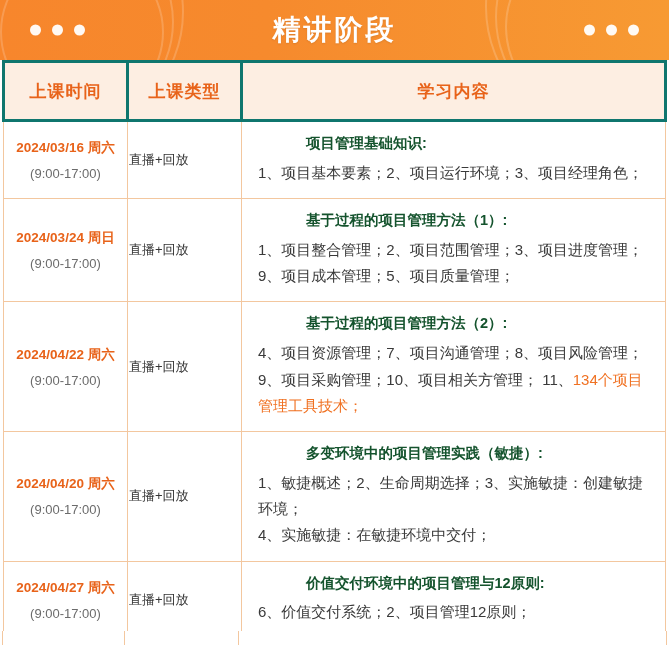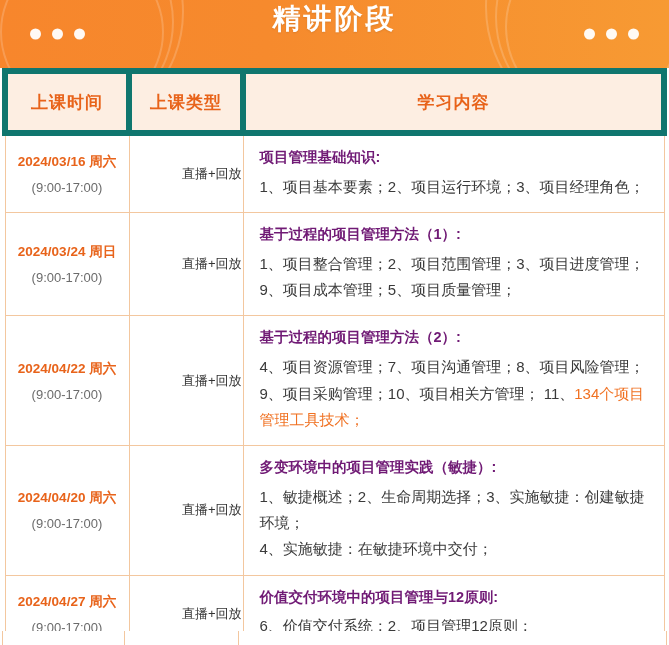--- a/index.html
+++ b/index.html
@@ -15,23 +15,24 @@
     height: 645px;
     position: relative;
     background: #ffffff;
     overflow: hidden;
     box-sizing: border-box;
   }
 
   
   .banner {
     position: relative;
-    height: 68px;
+    height: 60px;
     background: linear-gradient(90deg, #f7862c 0%, #f68a2d 40%, #f79a33 100%);
     display: flex;
+    align-items: center;
     justify-content: center;
     overflow: hidden;
   }
   .banner .swoosh {
     position: absolute;
     border: 2px solid rgba(255,255,255,0.18);
     border-radius: 50%;
   }
   .banner .s1 { width: 240px; height: 240px; left: -60px; top: -110px; }
   .banner .s2 { width: 200px; height: 200px; left: -30px; top: -80px; }
@@ -79,21 +80,21 @@
   table.schedule col.c1 { width: 124px; }
   table.schedule col.c2 { width: 114px; }
   table.schedule col.c3 { width: auto; }
 
   table.schedule th {
     background: #fdeee2;
     color: #e8631a;
     font-size: 17px;
     font-weight: bold;
     height: 54px;
-    border: 6px solid #0f766e;
+    border: 3px solid #0f766e;
     letter-spacing: 1px;
   }
   table.schedule td {
     border: 1px solid #f3c79f;
     vertical-align: middle;
     background: #ffffff;
   }
 
   .cell-date {
     text-align: center;
@@ -105,34 +106,35 @@
     font-weight: bold;
     white-space: nowrap;
   }
   .cell-date .d-sub {
     color: #6b6b6b;
     font-size: 13px;
     margin-top: 9px;
     white-space: nowrap;
   }
   .cell-type {
-    text-align: right;
+    text-align: left;
     color: #333333;
     font-size: 13px;
     white-space: nowrap;
   }
   .cell-content {
     padding: 12px 14px 12px 16px;
   }
   .c-title {
-    color: #701a75;
+    color: #14532d;
     font-size: 14.5px;
     font-weight: bold;
     margin-bottom: 7px;
     line-height: 1.3;
+    margin-left: 48px;
   }
   .c-line {
     color: #3a3a3a;
     font-size: 15px;
     line-height: 1.75;
   }
   .c-line .hl {
     color: #f07122;
   }
 

